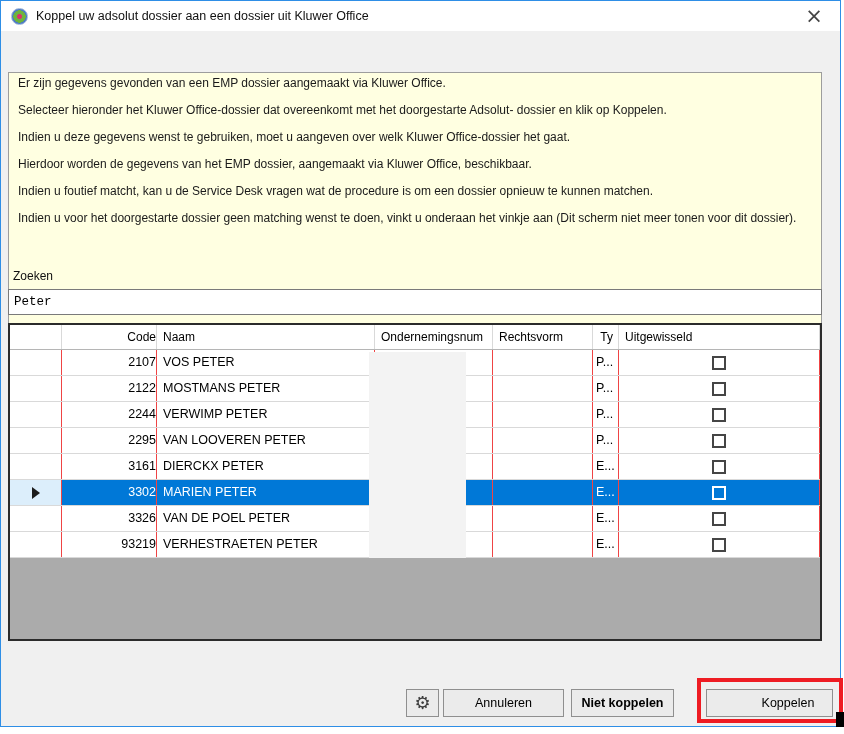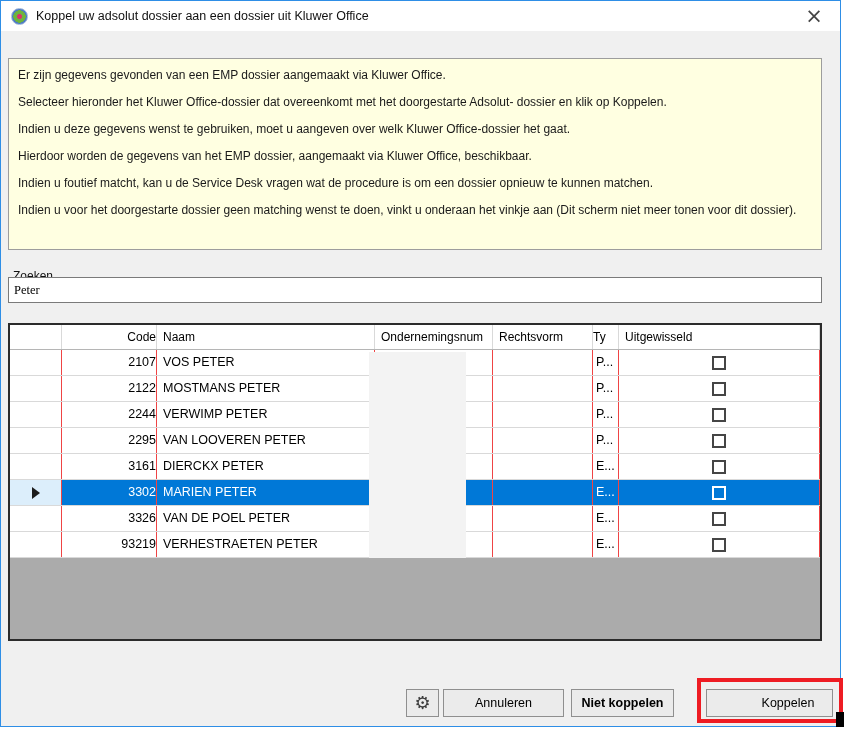--- a/index.html
+++ b/index.html
@@ -13,47 +13,47 @@
   .titlebar { position:absolute; left:0; top:0; right:0; height:30px; background:#ffffff;
               display:flex; align-items:center; }
   .app-icon { width:17px; height:17px; border-radius:50%; margin:0 8px 0 10px;
               background:radial-gradient(circle at 50% 50%, #d6366a 0 24%, #6db33f 25% 58%, #4a78c5 59% 100%);
               border:1px solid #9db6d8; }
   .title-text { font-size:12.5px; color:#101010; }
   .close-btn { position:absolute; right:12px; top:1px; width:28px; height:28px; border:none; background:transparent;
                font-size:21px; line-height:26px; color:#444; cursor:pointer; font-family:"DejaVu Sans",sans-serif; }
 
   
-  .info-panel { position:absolute; left:7px; top:57px; width:814px; height:192px;
-                background:#ffffe1; border:1px solid #9d9d9d; padding:8px 9px; overflow:hidden; }
+  .info-panel { position:absolute; left:7px; top:71px; width:814px; height:257px;
+                background:#ffffe1; border:1px solid #9d9d9d; padding:2px 9px; overflow:hidden; }
   .info-panel p { font-size:12px; line-height:16px; color:#1a1a1a; margin-bottom:11px; }
 
   
   .zoeken-label { position:absolute; left:12px; top:268px; font-size:12px; color:#111; }
-  .search-input { position:absolute; left:7px; top:276px; width:814px; height:26px;
+  .search-input { position:absolute; left:7px; top:288px; width:814px; height:26px;
                   border:1px solid #7a7a7a; background:#fff; font-size:12.5px; padding:0 5px;
-                  font-family:Liberation Serif, serif; color:#000; }
+                  font-family:Liberation Mono, monospace; color:#000; }
 
   
   .grid { position:absolute; left:7px; top:322px; width:814px; height:318px;
           border:2px solid #2b2b2b; background:#ffffff; overflow:hidden; }
   .grid-header { display:flex; height:25px; background:#ffffff; border-bottom:1px solid #b5b5b5; }
   .grid-header .cell { font-size:12px; color:#000; line-height:24px; padding-left:6px;
                        border-right:1px solid #d9d9d9; overflow:hidden; white-space:nowrap; }
   .grid-row { display:flex; height:26px; background:#ffffff; border-bottom:1px solid #d9d9d9; }
   .grid-row .cell { font-size:12.5px; color:#000; line-height:25px; padding-left:6px;
                     border-right:1px solid #ef4444; overflow:hidden; white-space:nowrap; }
   .col-sel  { width:52px; }
   .col-code { width:95px;text-align:right; }
   .col-naam { width:218px; }
   .col-onr  { width:118px; position:relative; }
   .col-rv   { width:100px; }
   .col-ty   { width:26px; padding-left:3px !important; }
   .col-uitg { width:201px; display:flex; align-items:center; justify-content:center; padding-left:0 !important; }
-  .grid-header .col-ty { text-align:left; padding-left:0 !important; padding-right:5px; }
+  .grid-header .col-ty { text-align:right; padding-left:0 !important; padding-right:5px; }
   .grid-header .col-uitg { display:block; text-align:left; padding-left:6px !important; }
 
   .grid-row.selected { background:#0078d7; }
   .grid-row.selected .cell { color:#ffffff; }
   .grid-row.selected .col-sel { background:#dceefb; }
   .row-arrow { display:inline-block; width:0; height:0; margin:7px 0 0 16px;
                border-top:6px solid transparent; border-bottom:6px solid transparent;
                border-left:8px solid #1b1b1b; }
   .checkbox { display:inline-block; width:14px; height:14px; border:2px solid #454545; background:transparent; }
   .grid-row.selected .checkbox { border-color:#ffffff; }

